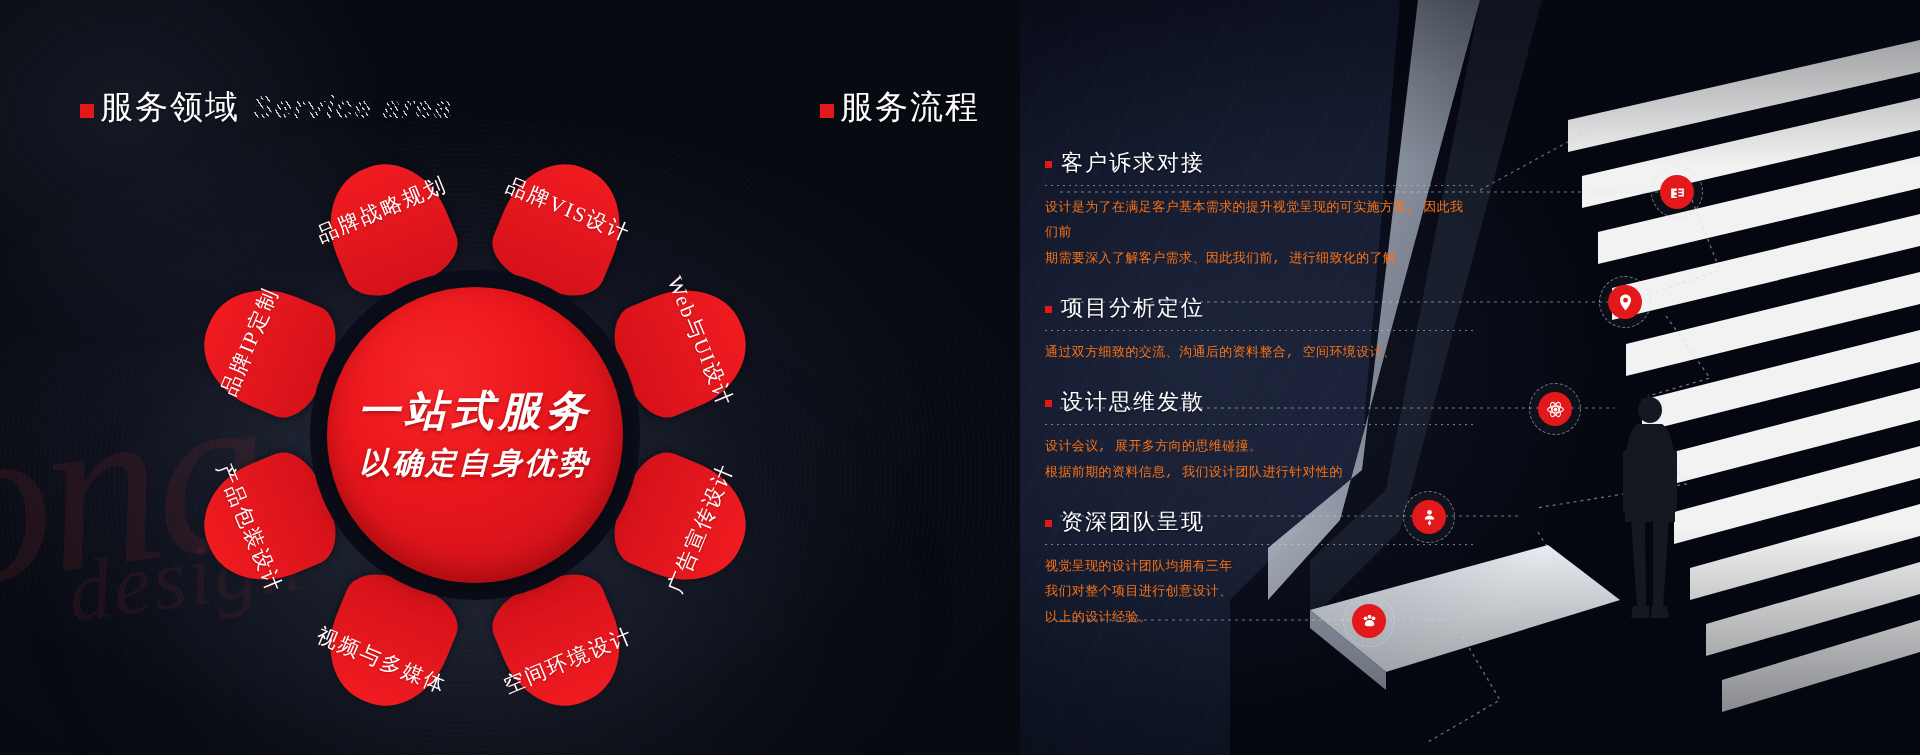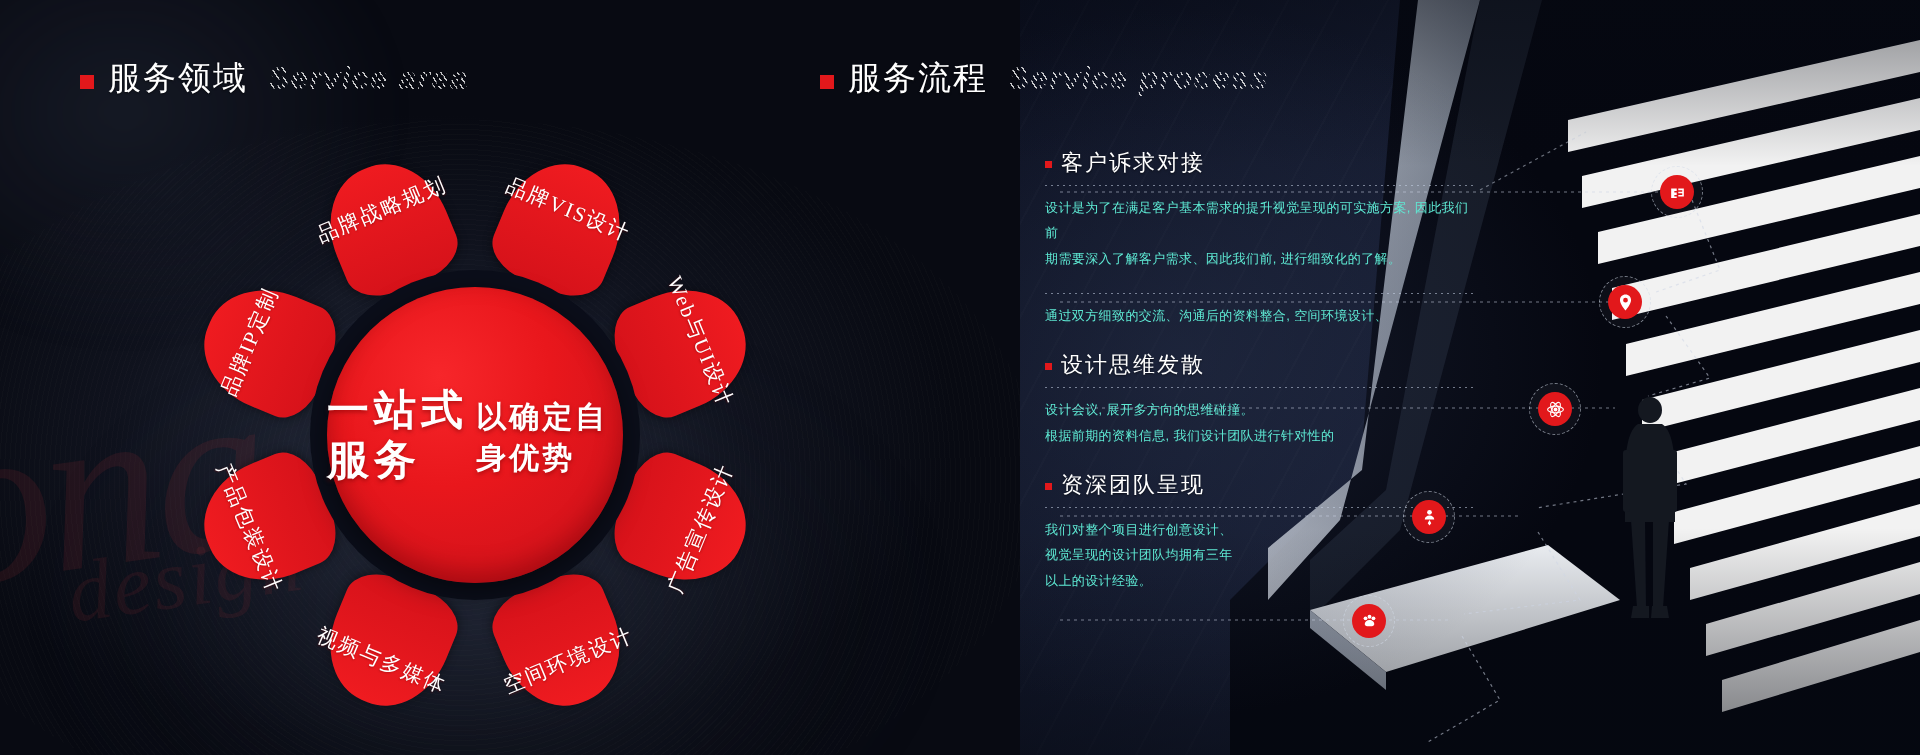--- a/index.html
+++ b/index.html
@@ -102,22 +102,23 @@
   }
 
   
   .stairs { position:absolute; right:0; top:0; width:770px; height:755px; overflow:hidden; }
 
   
   .section-title {
     position: absolute;
     display: flex;
     align-items: center;
-    gap: 14px;
+    gap: 6px;
     white-space: nowrap;
+    margin-top: 29px;
   }
   .title-square {
     width: 14px; height: 14px;
     background: #e2181b;
     display: inline-block;
     margin-top: 6px;
   }
   .title-cn {
     font-size: 33px;
     color: #ffffff;
@@ -176,23 +177,24 @@
   }
   .donut-hole {
     position: absolute;
     left: 50%; top: 50%;
     width: 296px; height: 296px;
     margin-left: -148px; margin-top: -148px;
     border-radius: 50%;
     background: radial-gradient(circle at 38% 30%, #f7262a 0%, #e9171c 40%, #c8101a 100%);
     box-shadow: inset 0 -10px 24px rgba(110,0,6,0.45), 0 8px 26px rgba(0,0,0,0.5);
     display: flex;
-    flex-direction: row;
+    flex-direction: column;
     align-items: center;
-    justify-content: flex-end;
+    justify-content: center;
+    font-style: italic;
   }
   .donut-gap {
     position:absolute;
     left:50%; top:50%;
     width:330px; height:330px;
     margin-left:-165px; margin-top:-165px;
     border-radius:50%;
     background:#0b0e1a;
   }
   .hole-main {
@@ -226,24 +228,24 @@
   }
   .step-rule {
     margin-top: 7px; margin-bottom: 9px;
     height: 1px;
     background-image: linear-gradient(to right, rgba(200,210,230,0.55) 0 2px, rgba(0,0,0,0) 2px 6px);
     background-size: 6px 1px;
     background-repeat: repeat-x;
   }
   .step-desc {
     font-size: 13px;
-    color: #5eead4;
+    color: #f97316;
     line-height: 1.95;
     letter-spacing: 0.4px;
-    font-family: Liberation Sans, sans-serif;
+    font-family: Liberation Mono, monospace;
   }
 
   
   .node {
     position: absolute;
     width: 34px; height: 34px;
     border-radius: 50%;
     background: #e2181b;
     color: #fff;
     display: flex; align-items: center; justify-content: center;
@@ -369,21 +371,20 @@
 
       <path d="M330 190 L436 132" stroke="rgba(210,218,232,0.5)" stroke-width="1.2" fill="none" stroke-dasharray="3 4"></path>
     </svg>
 
     <div class="rp-vignette"></div>
   </div>
 
   <div class="section-title" style="left:820px; top:56px;text-align:right;">
     <span class="title-square"></span>
     <span class="title-cn">服务流程</span>
-    <span class="title-en">Service process</span>
   </div>
 
   <svg class="connector" viewBox="0 0 900 755">
     <g stroke="rgba(205,214,230,0.55)" stroke-width="1.2" fill="none" stroke-dasharray="3 4">
       <path d="M40 192 L640 192"></path>
       <path d="M40 302 L615 302"></path>
       <path d="M40 408 L595 408"></path>
       <path d="M40 516 L500 516"></path>
       <path d="M40 620 L430 620"></path>
       <path d="M672 200 L700 270 L636 292"></path>
@@ -449,20 +450,24 @@
         <span class="step-title">客户诉求对接</span>
       </div>
       <div class="step-rule"></div>
       <div class="step-desc">
         <div>设计是为了在满足客户基本需求的提升视觉呈现的可实施方案, 因此我们前</div>
         <div>期需要深入了解客户需求、因此我们前, 进行细致化的了解。</div>
       </div>
     </div>
 
     <div class="step">
+      <div class="step-head">
+        <span class="step-bullet"></span>
+        <span class="step-title">项目分析定位</span>
+      </div>
       <div class="step-rule"></div>
       <div class="step-desc">
         <div>通过双方细致的交流、沟通后的资料整合, 空间环境设计、</div>
       </div>
     </div>
 
     <div class="step">
       <div class="step-head">
         <span class="step-bullet"></span>
         <span class="step-title">设计思维发散</span>
@@ -475,20 +480,20 @@
     </div>
 
 
     <div class="step">
       <div class="step-head">
         <span class="step-bullet"></span>
         <span class="step-title">资深团队呈现</span>
       </div>
       <div class="step-rule"></div>
       <div class="step-desc">
+        <div>视觉呈现的设计团队均拥有三年</div>
         <div>我们对整个项目进行创意设计、</div>
-        <div>视觉呈现的设计团队均拥有三年</div>
         <div>以上的设计经验。</div>
       </div>
     </div>
   </div>
 
 </div>
 
 </body></html>

